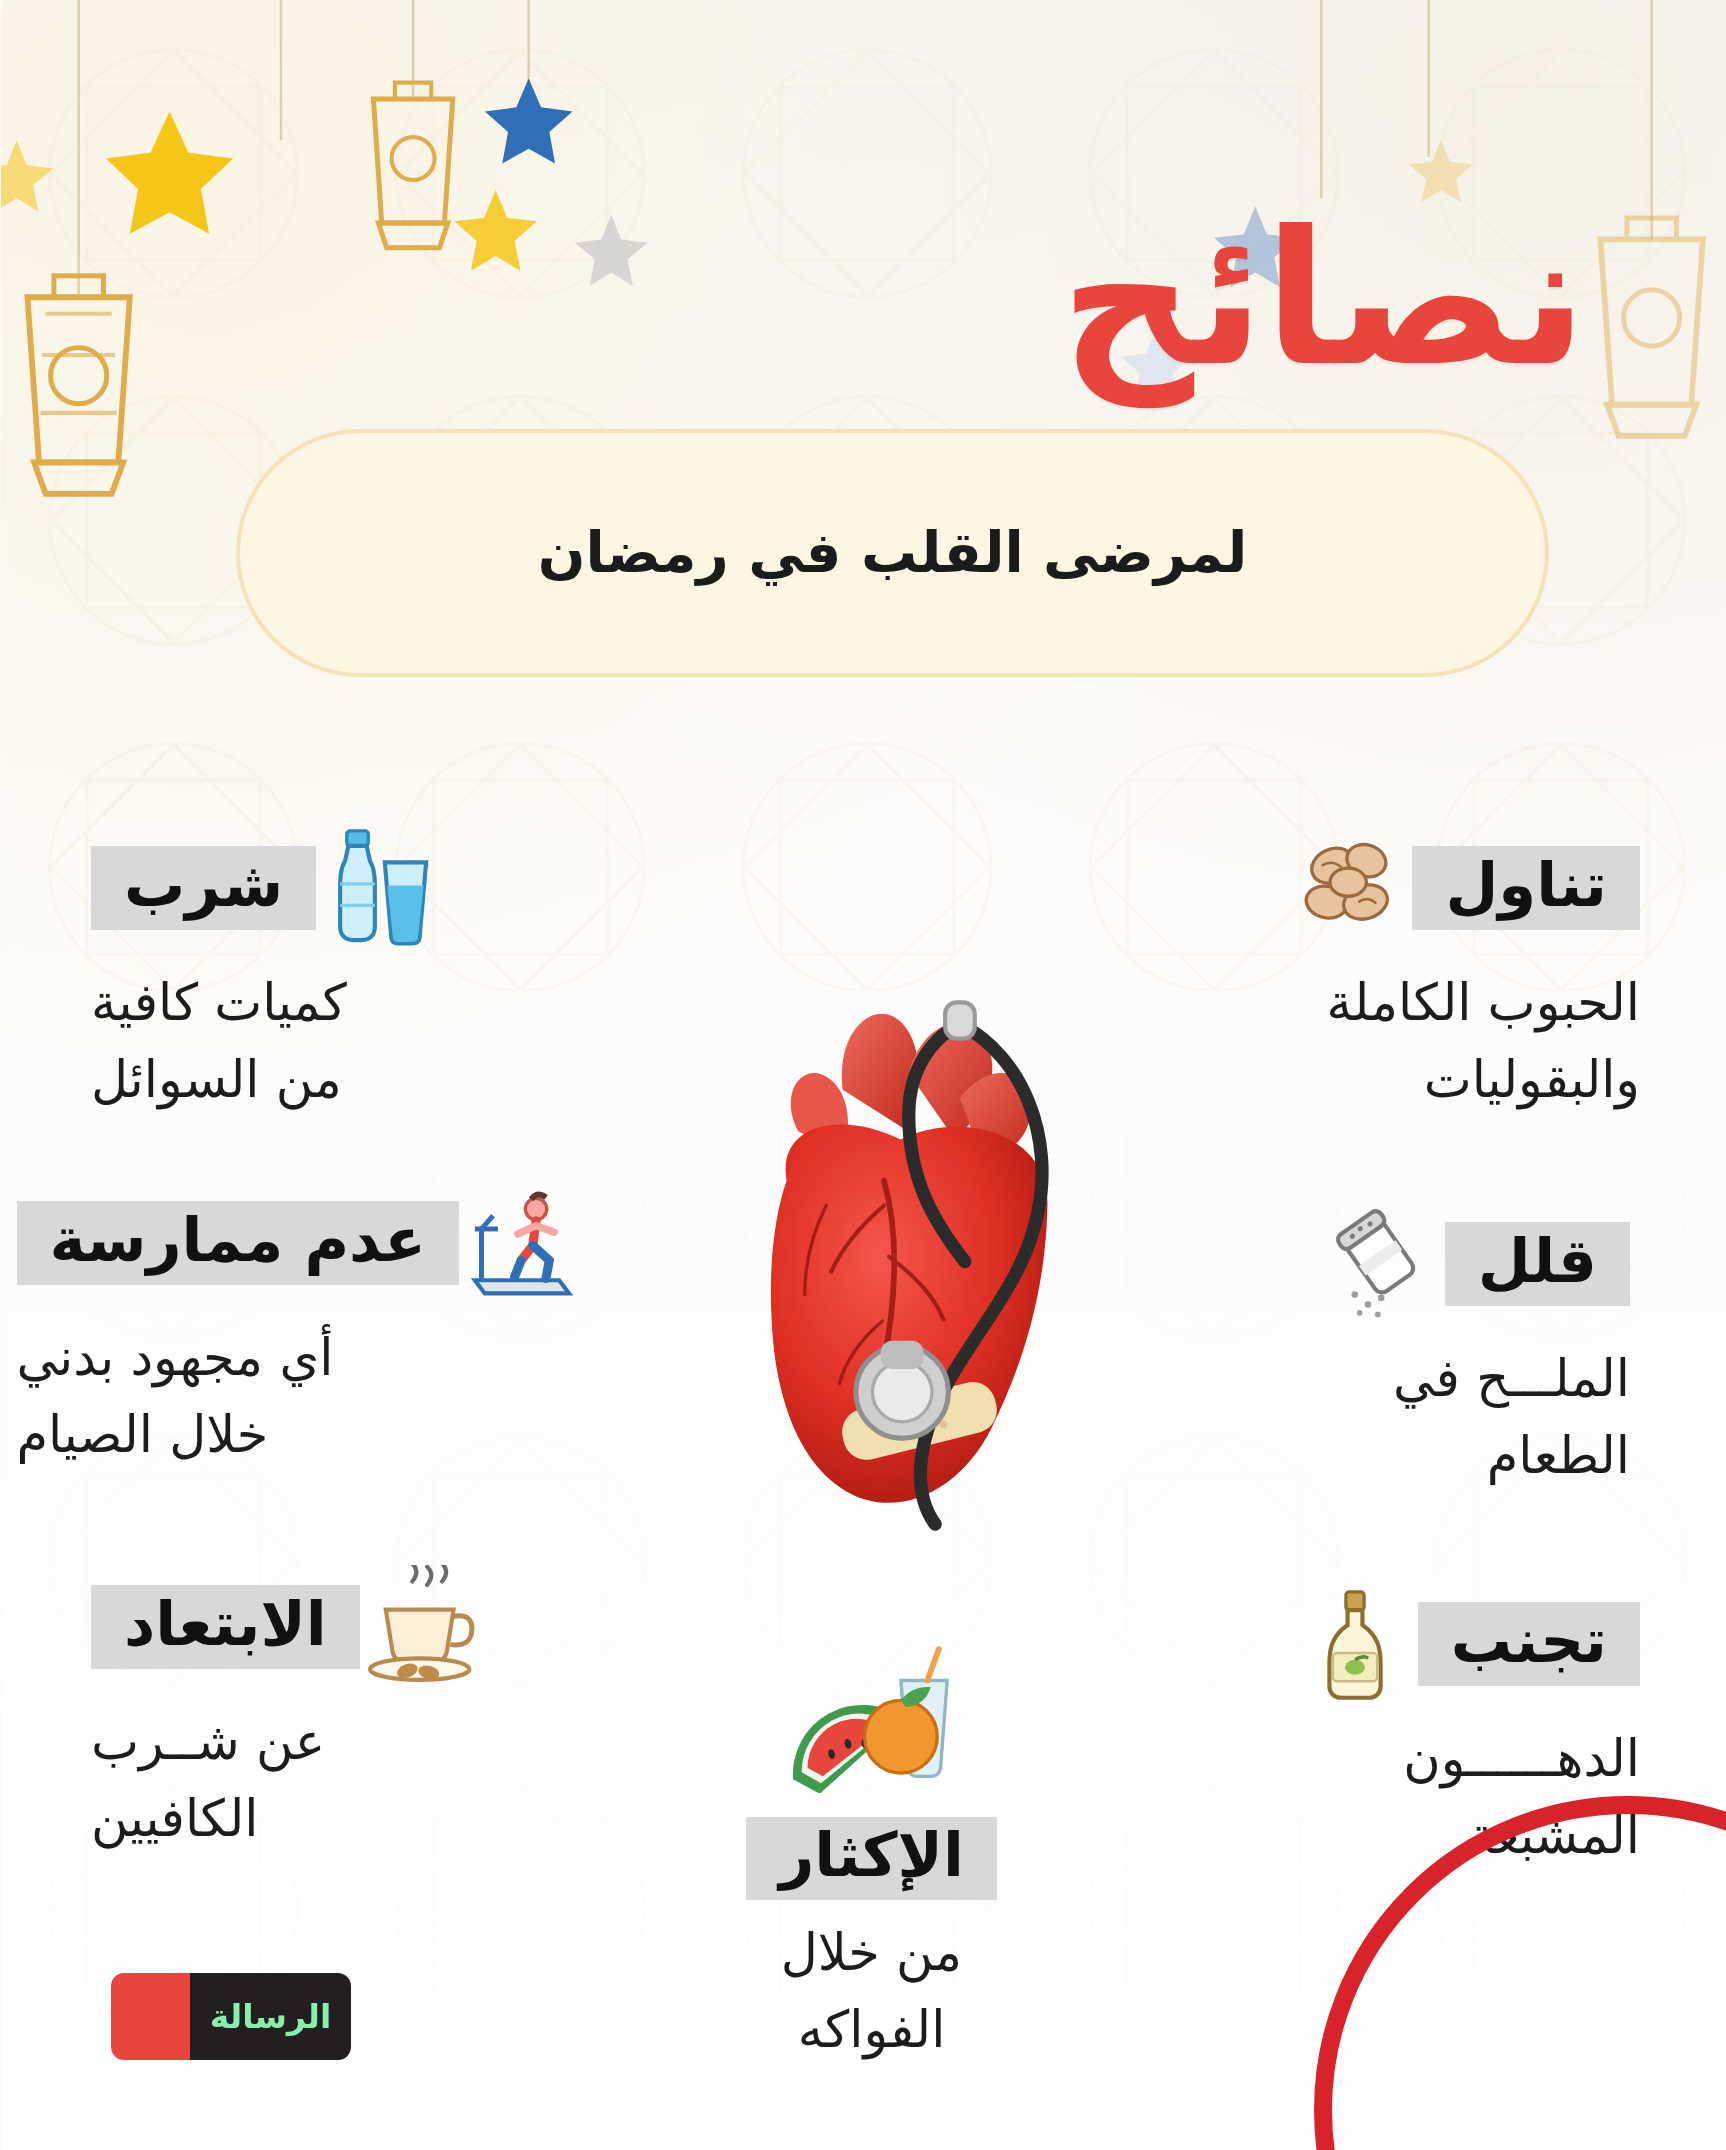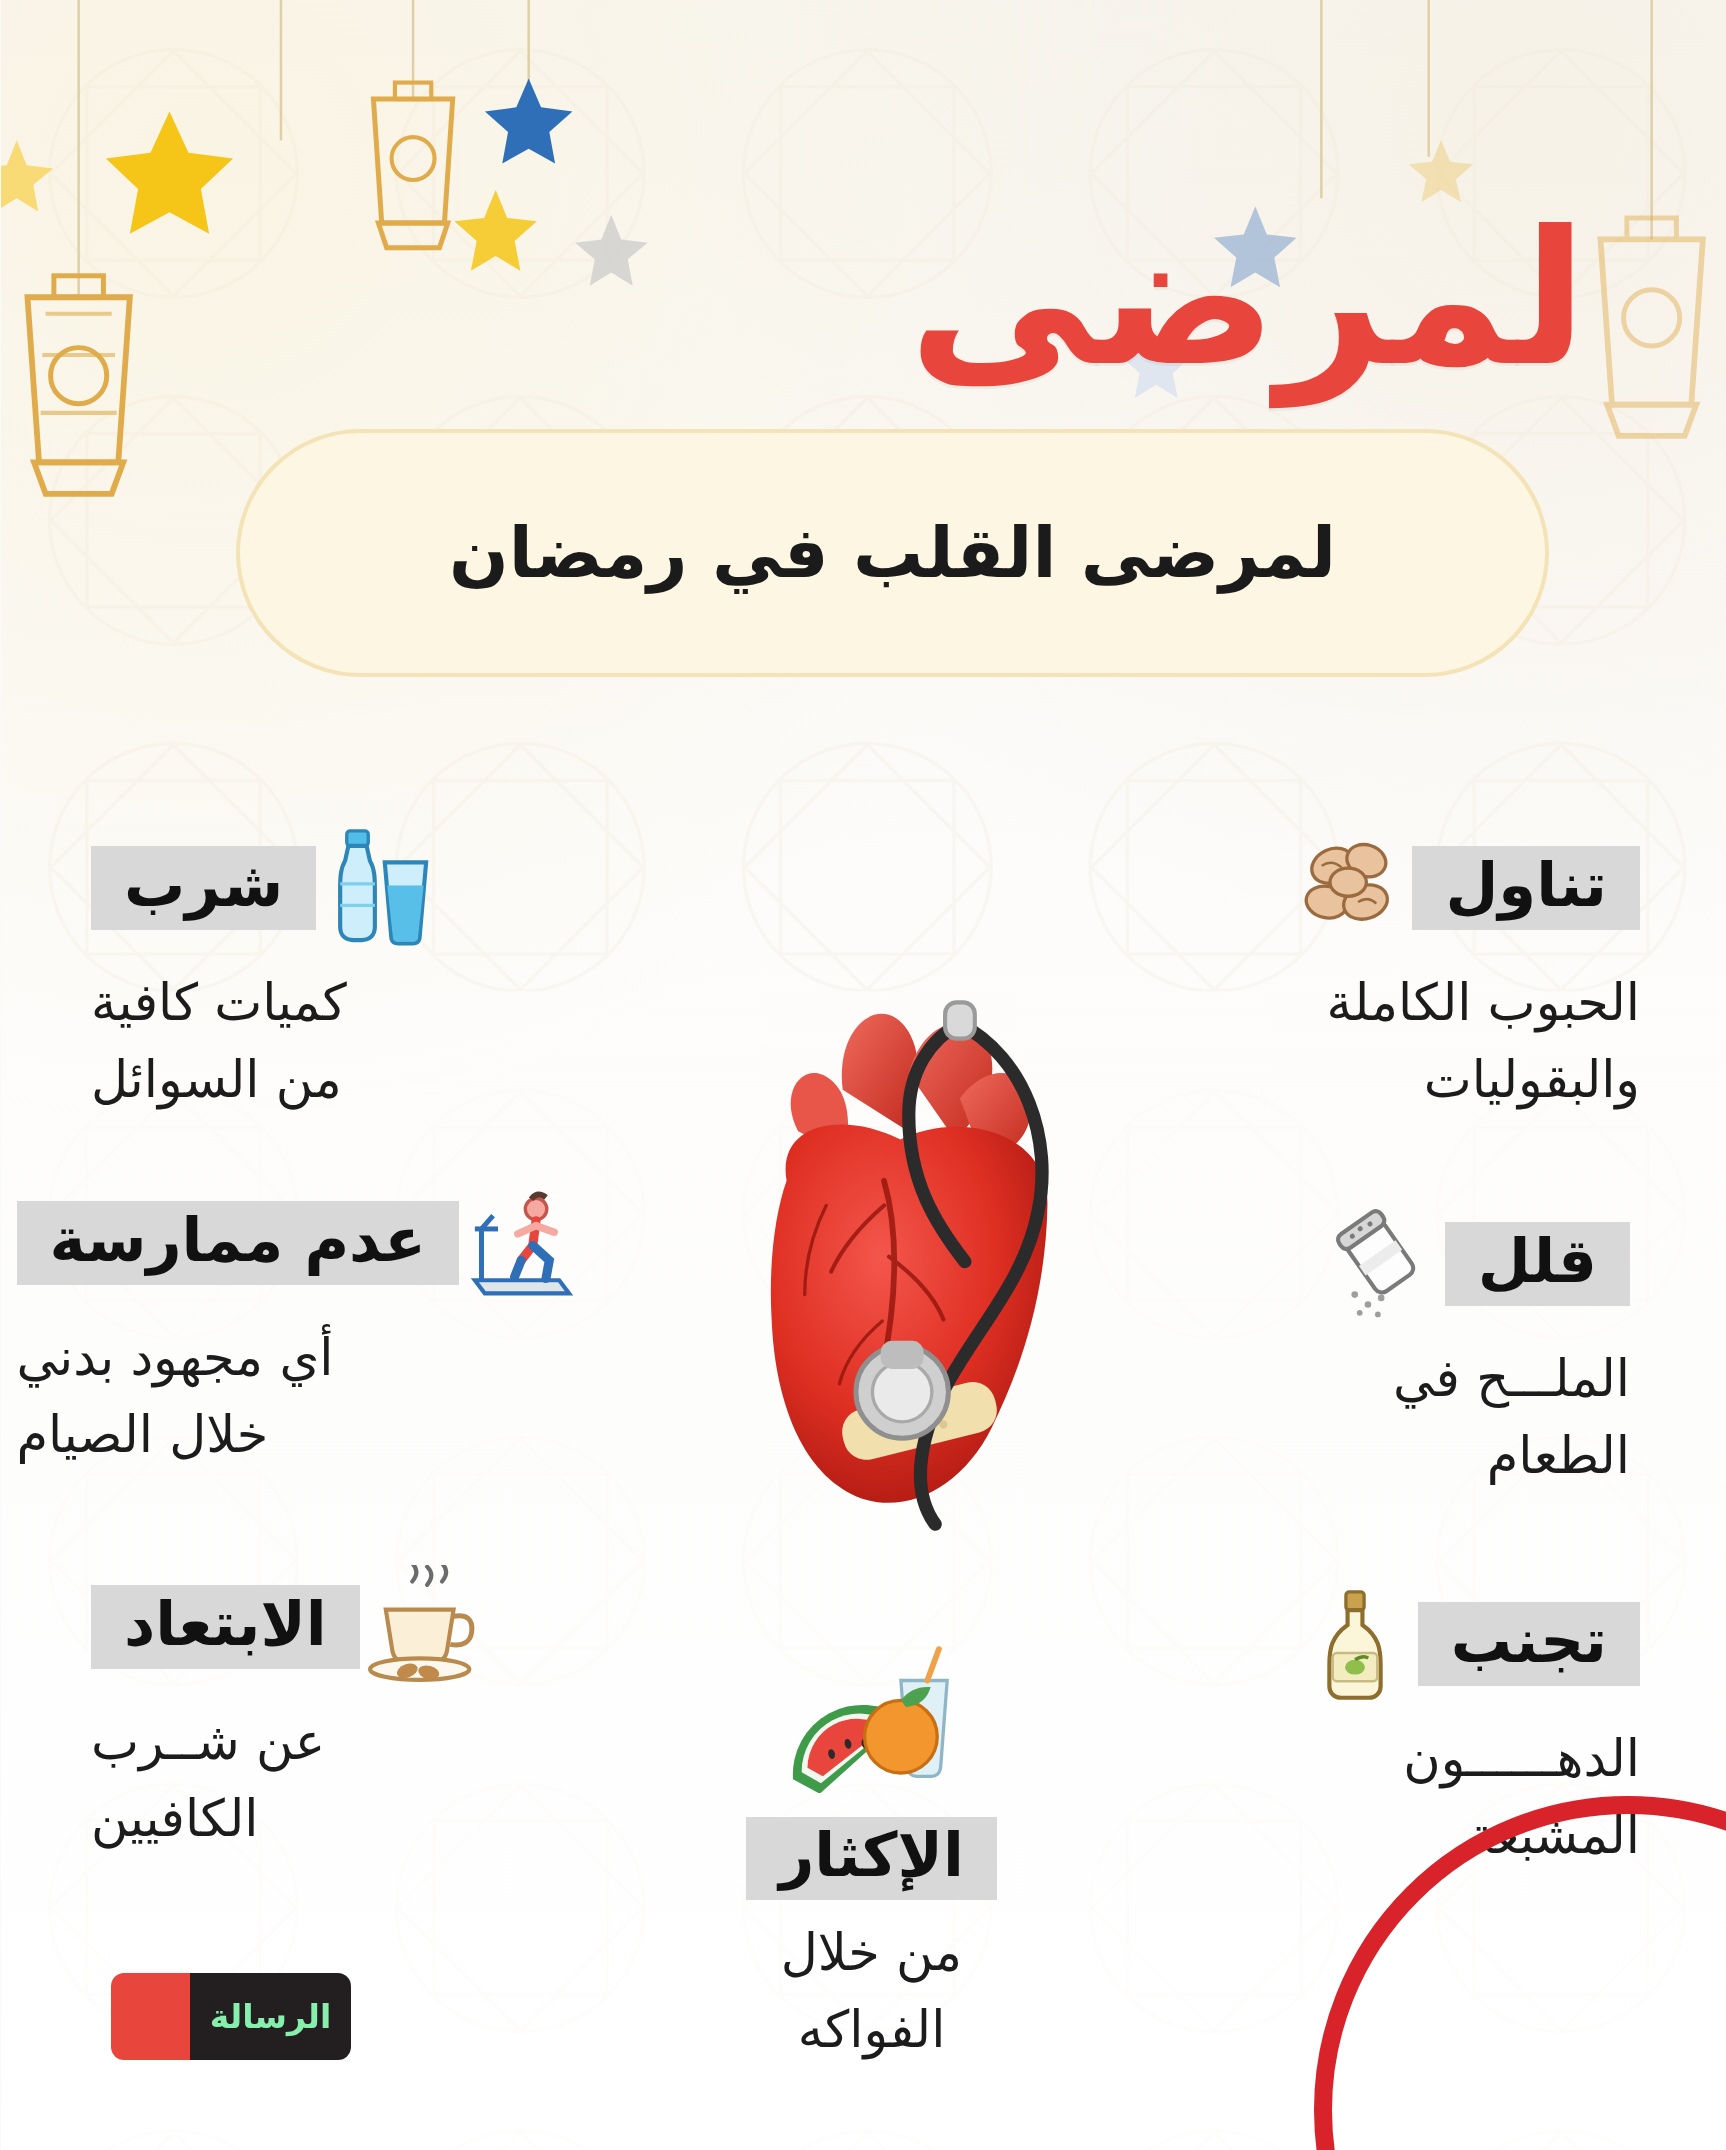--- a/index.html
+++ b/index.html
@@ -71,21 +71,21 @@
     height: 248px;
     border-radius: 124px;
     background: #fdf6e3;
     border: 4.1px solid #f3e3b6;
     display: flex;
     align-items: center;
     justify-content: center;
   }
 
   .subtitle-text {
-    font-size: 70px;
+    font-size: 56px;
     font-weight: bold;
     color: #1b1b1b;
     line-height: 1.1;
     white-space: nowrap;
   }
 
   
   .tips-layer {
     position: absolute;
     inset: 0;
@@ -275,21 +275,21 @@
   </g>
   <g fill="#f0d79a" opacity="0.7">
     <polygon points="1745,170 1756,196 1784,199 1763,217 1769,245 1745,230 1721,245 1727,217 1706,199 1734,196"></polygon>
   </g>
   <g fill="#f5c518" opacity="0.55">
     <polygon points="20,170 32,200 64,204 40,224 46,256 20,240 -6,256 0,224 -24,204 8,200"></polygon>
   </g>
 </svg>
 
 <div class="header">
-  <div class="main-title">لمرضى</div>
+  <div class="main-title">نصائح</div>
 
   <div class="subtitle-pill">
     <div class="subtitle-text">لمرضى القلب في رمضان</div>
   </div>
 </div>
 
 <div class="heart-wrap">
   <svg viewBox="0 0 640 780" width="529" height="644">
     <defs>
       <radialGradient id="hg" cx="40%" cy="35%" r="75%">

